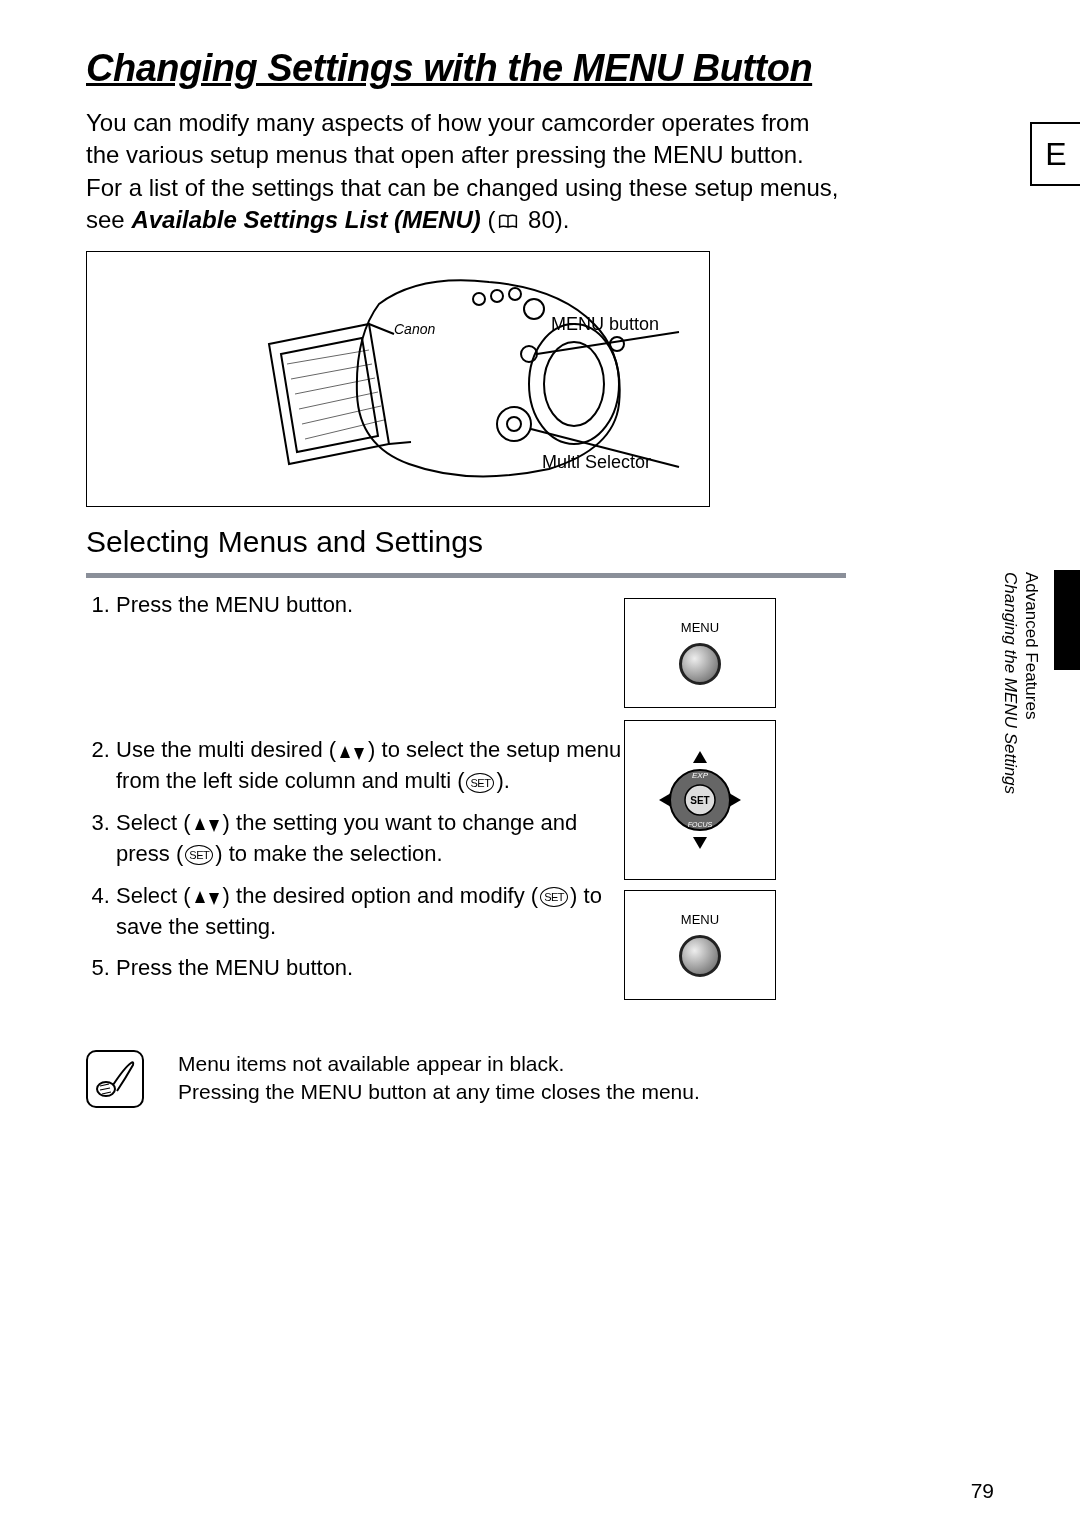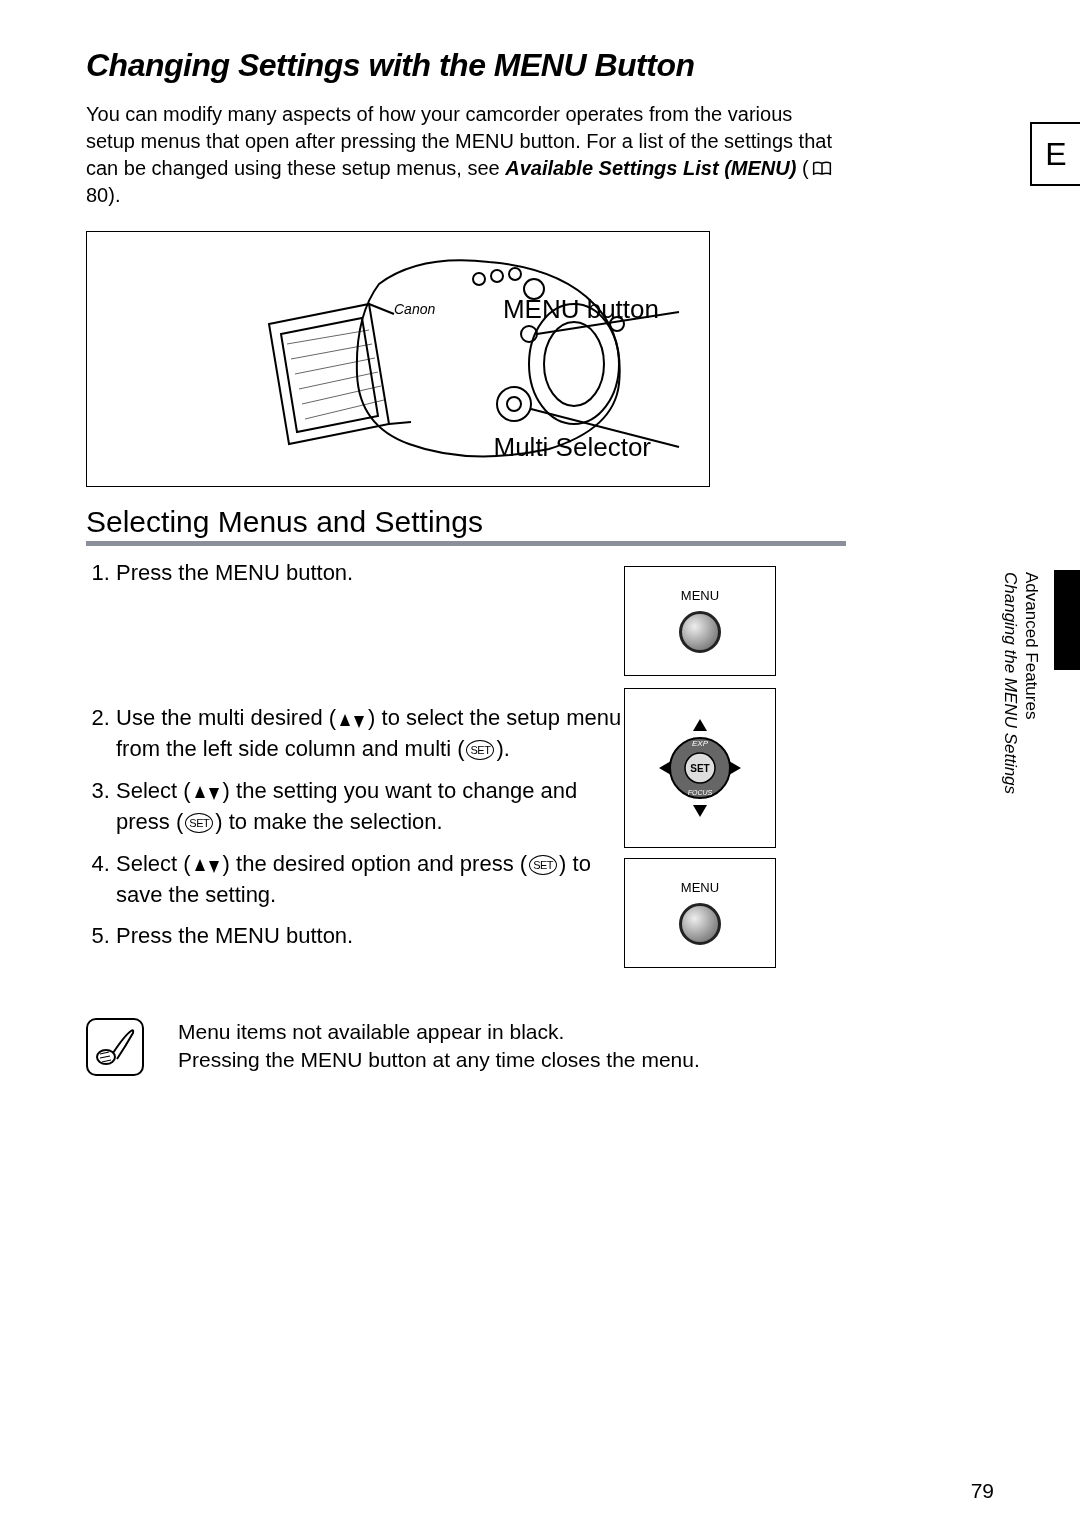--- a/index.html
+++ b/index.html
@@ -23,31 +23,32 @@
   .page{
     position:absolute;
     left:var(--margin-l);
     right:32px;
     top:48px;
   }
   h1{
     font-family:Arial,Helvetica,sans-serif;
     font-weight:900;
     font-style:italic;
-    font-size:32px;
+    font-size:38px;
     line-height:1.08;
     margin:0 0 18px 0;
     letter-spacing:-0.5px;
     max-width:760px;
+    text-decoration:underline;
   }
   .intro{
-    font-size:20px;
+    font-size:24px;
     line-height:1.35;
     max-width:760px;
-    margin-bottom:22px;
+    margin-bottom:14px;
   }
   .intro .em{font-style:italic;font-weight:600;}
   .book-icon{
     display:inline-block;
     vertical-align:baseline;
     margin:0 3px;
   }
   .book-icon svg{width:20px;height:16px;vertical-align:-2px;}
 
   .lang-tab{
@@ -68,37 +69,37 @@
   .figure-box{
     border:1.5px solid #000;
     width:624px;
     height:256px;
     position:relative;
     margin-bottom:18px;
     overflow:visible;
   }
   .fig-label{
     position:absolute;
-    font-size:26px;
+    font-size:18px;
   }
   .fig-label.menu{ right:50px; top:62px; }
   .fig-label.multi{ right:58px; top:200px; }
   .cam-svg{
     position:absolute;
     left:32px; top:12px;
     width:570px; height:230px;
   }
 
   h2.subhead{
     font-weight:400;
     font-size:30px;
     margin:0 0 6px 0;
     border-bottom:5px solid #8a8f99;
     display:inline-block;
-    padding-bottom:2px;
+    padding-bottom:14px;
     width:760px;
   }
 
   .steps-wrap{
     position:relative;
     min-height:430px;
   }
   ol.steps{
     margin:6px 0 0 0;
     padding-left:30px;
@@ -283,21 +284,21 @@
       <li>
         <span>Select (</span><span class="arrows"><svg viewBox="0 0 28 18">
               <polygon points="7,2 12,14 2,14" fill="#000"></polygon>
               <polygon points="21,16 26,4 16,4" fill="#000"></polygon>
             </svg></span><span>) the setting you want to change and press (</span><span class="setbtn"><span>SET</span></span><span>) to make the selection.</span>
       </li>
       <li>
         <span>Select (</span><span class="arrows"><svg viewBox="0 0 28 18">
               <polygon points="7,2 12,14 2,14" fill="#000"></polygon>
               <polygon points="21,16 26,4 16,4" fill="#000"></polygon>
-            </svg></span><span>) the desired option and press (</span><span class="setbtn"><span>SET</span></span><span>) to save the setting.</span>
+            </svg></span><span>) the desired option and modify (</span><span class="setbtn"><span>SET</span></span><span>) to save the setting.</span>
       </li>
       <li>
         <span>Press the MENU button.</span>
       </li>
     </ol>
 
     <div class="icon-box menu1">
       <div class="lbl">MENU</div>
       <div class="btn-circle"></div>
     </div>

